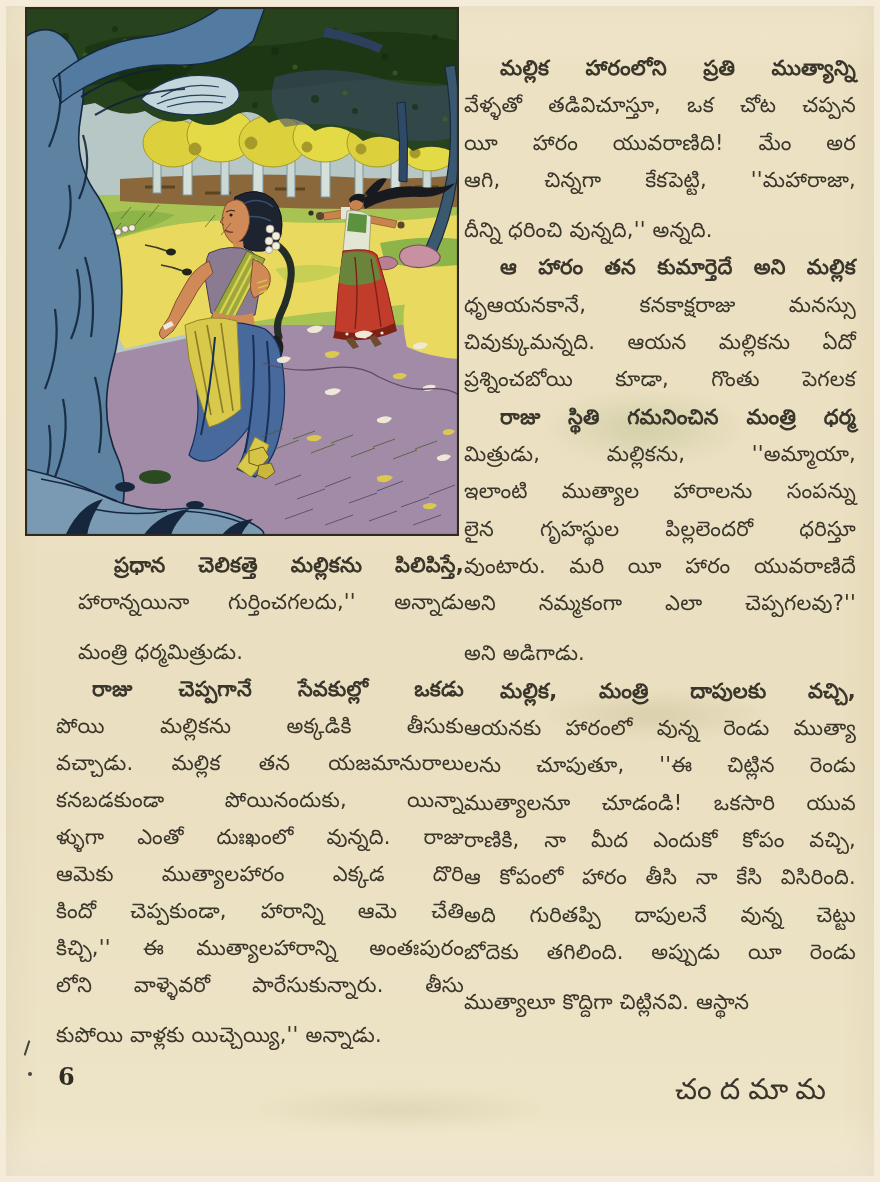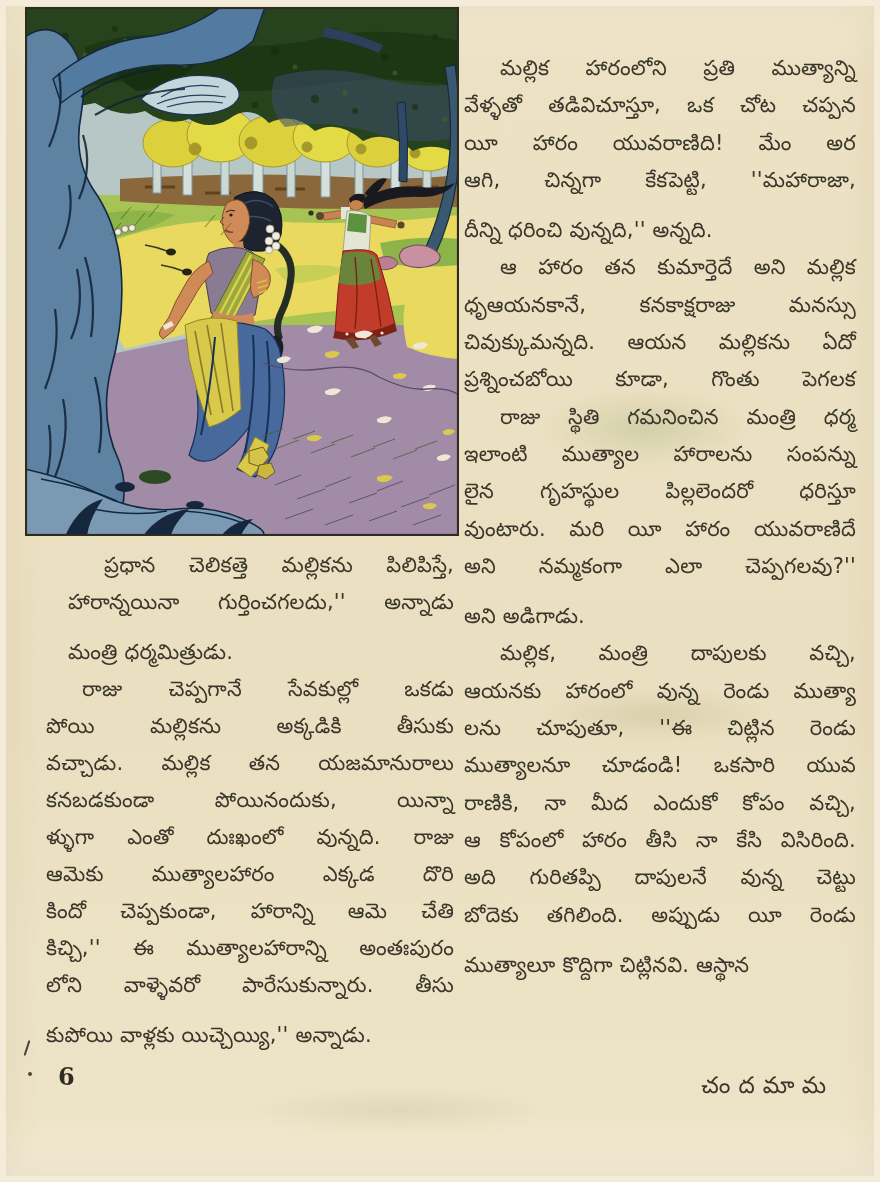--- a/index.html
+++ b/index.html
@@ -15,36 +15,36 @@
   .s2{left:540px;top:690px;width:230px;height:50px;
       background:radial-gradient(ellipse,rgba(160,150,100,.22),rgba(160,150,100,0) 70%);}
   .s3{left:250px;top:1090px;width:300px;height:40px;
       background:radial-gradient(ellipse,rgba(150,160,110,.18),rgba(150,160,110,0) 70%);}
 
   .illustration{position:absolute;left:25px;top:7px;width:434px;height:529px;}
   .illustration svg{display:block;width:100%;height:100%;}
 
   .column{position:absolute;color:#3a362b;font-size:21px;}
   .col-right{left:464px;top:50px;width:392px;}
-  .col-left{left:46px;top:547px;width:408px;}
+  .col-left{left:56px;top:547px;width:408px;}
   .para{margin:0;}
   .line{text-align:justify;text-align-last:justify;white-space:normal;
         overflow:visible;letter-spacing:.2px;}
   .col-right .line{height:37.3px;line-height:37.3px;}
   .col-left  .line{height:37px;line-height:37px;}
-  .line.first{text-indent:36px;}
+  .line.first{text-indent:36px;font-weight:bold;}
   .line.last{text-align-last:left;margin-top:13px;}
   
   .col-left .para:first-child{margin-left:22px;width:calc(100% - 22px);}
 
   .page-number{position:absolute;left:58px;top:1062px;
         font-family:"DejaVu Serif",serif;font-weight:bold;
         font-size:24px;color:#2f2c24;}
   .footer-brand{position:absolute;right:46px;top:1072px;
-        font-size:23px;letter-spacing:8px;color:#3a362b;}
+        font-size:29px;letter-spacing:8px;color:#3a362b;}
 
   .margin-mark{position:absolute;background:#4a453a;}
   .mk-slash{left:26px;top:1040px;width:2px;height:16px;transform:rotate(18deg);border-radius:2px;}
   .mk-dot{left:28px;top:1072px;width:4px;height:4px;border-radius:50%;}
 </style>
 </head>
 <body>
 
 <div class="page">
 
@@ -297,20 +297,21 @@
         <div class="line last">దీన్ని ధరించి వున్నది,'' అన్నది.</div>
       </div>
       <div class="para">
         <div class="line first">ఆ హారం తన కుమార్తెదే అని మల్లిక</div>
         <div class="line">ధృఆయనకానే, కనకాక్షరాజు మనస్సు</div>
         <div class="line">చివుక్కుమన్నది. ఆయన మల్లికను ఏదో</div>
         <div class="line">ప్రశ్నించబోయి కూడా, గొంతు పెగలక</div>
       </div>
       <div class="para">
         <div class="line first">రాజు స్థితి గమనించిన మంత్రి ధర్మ</div>
+        <div class="line">మిత్రుడు, మల్లికను, ''అమ్మాయా,</div>
         <div class="line">ఇలాంటి ముత్యాల హారాలను సంపన్ను</div>
         <div class="line">లైన గృహస్థుల పిల్లలెందరో ధరిస్తూ</div>
         <div class="line">వుంటారు. మరి యీ హారం యువరాణిదే</div>
         <div class="line">అని నమ్మకంగా ఎలా చెప్పగలవు?''</div>
         <div class="line last">అని అడిగాడు.</div>
       </div>
       <div class="para">
         <div class="line first">మల్లిక, మంత్రి దాపులకు వచ్చి,</div>
         <div class="line">ఆయనకు హారంలో వున్న రెండు ముత్యా</div>
         <div class="line">లను చూపుతూ, ''ఈ చిట్లిన రెండు</div>

